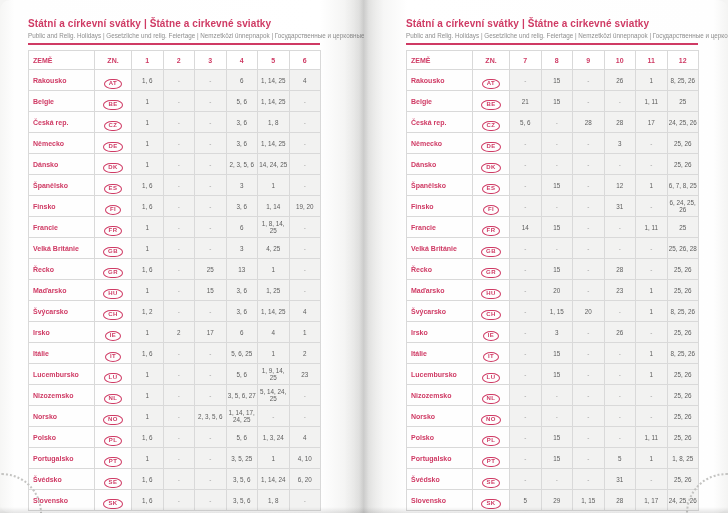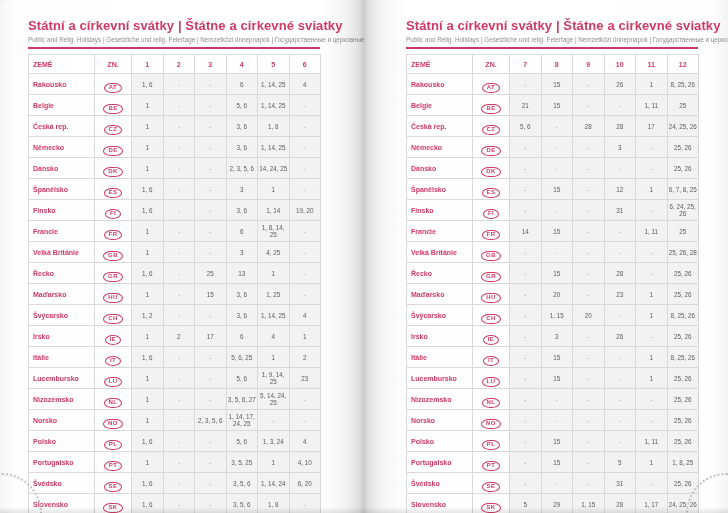--- a/index.html
+++ b/index.html
@@ -32,23 +32,22 @@
     pointer-events:none;
   }
   .content{
     position:absolute;top:18px;
     width:292px;
   }
   .page.left .content{left:28px;}
   .page.right .content{left:42px;}
 
   .title{
-    text-align:center;
     color:#cf3a64;
-    font-size:13px;
+    font-size:10px;
     font-weight:bold;
     letter-spacing:0.1px;
     margin:0 0 3px 0;
     white-space:nowrap;
   }
   .subtitle{
     text-align:center;
     color:#8e8e8e;
     font-size:6.3px;
     margin:0 0 4px 0;

